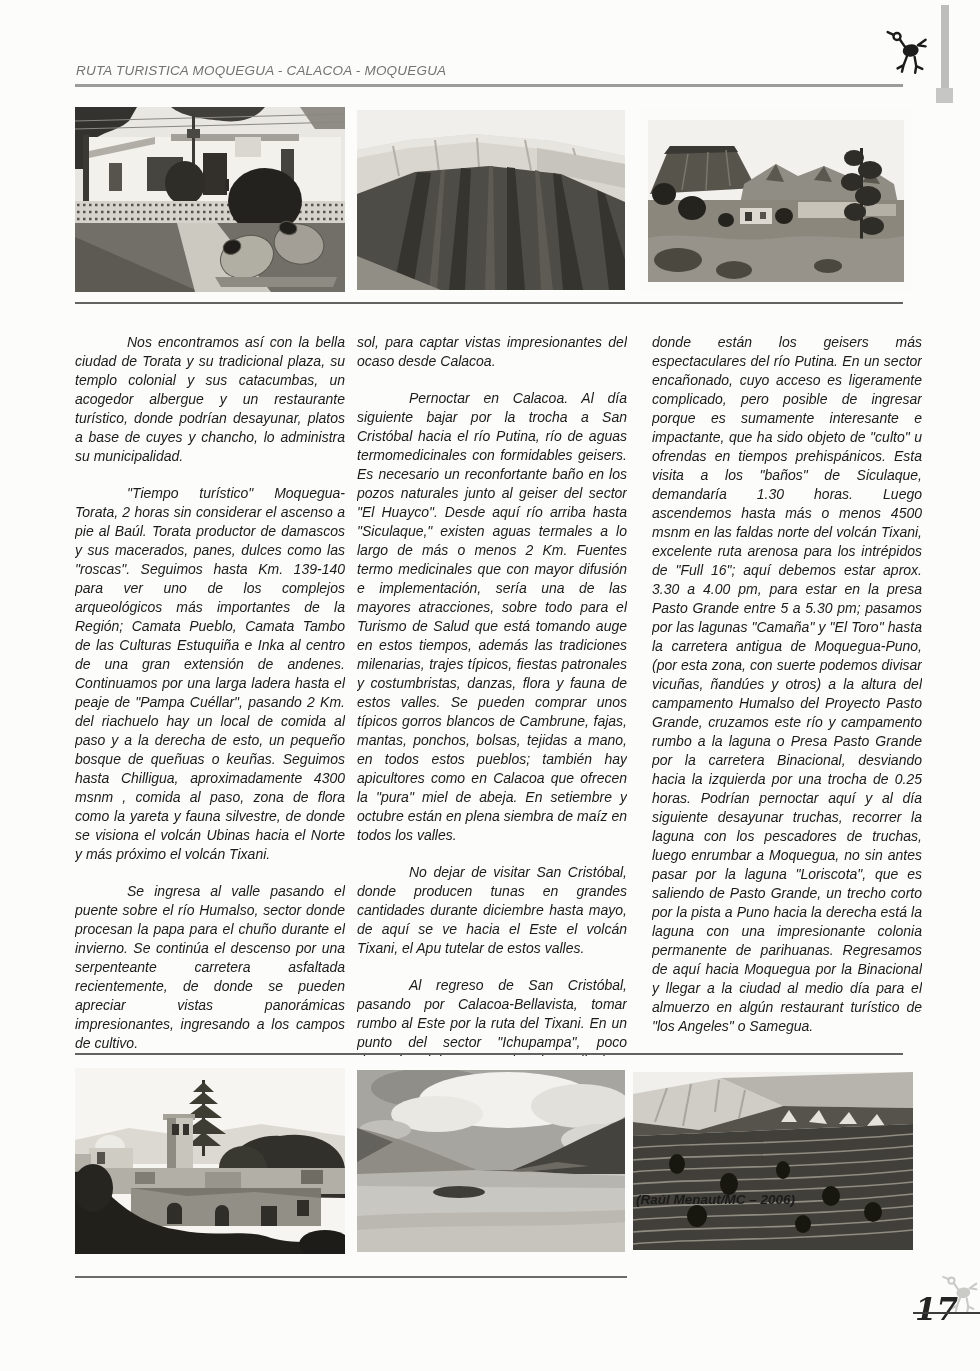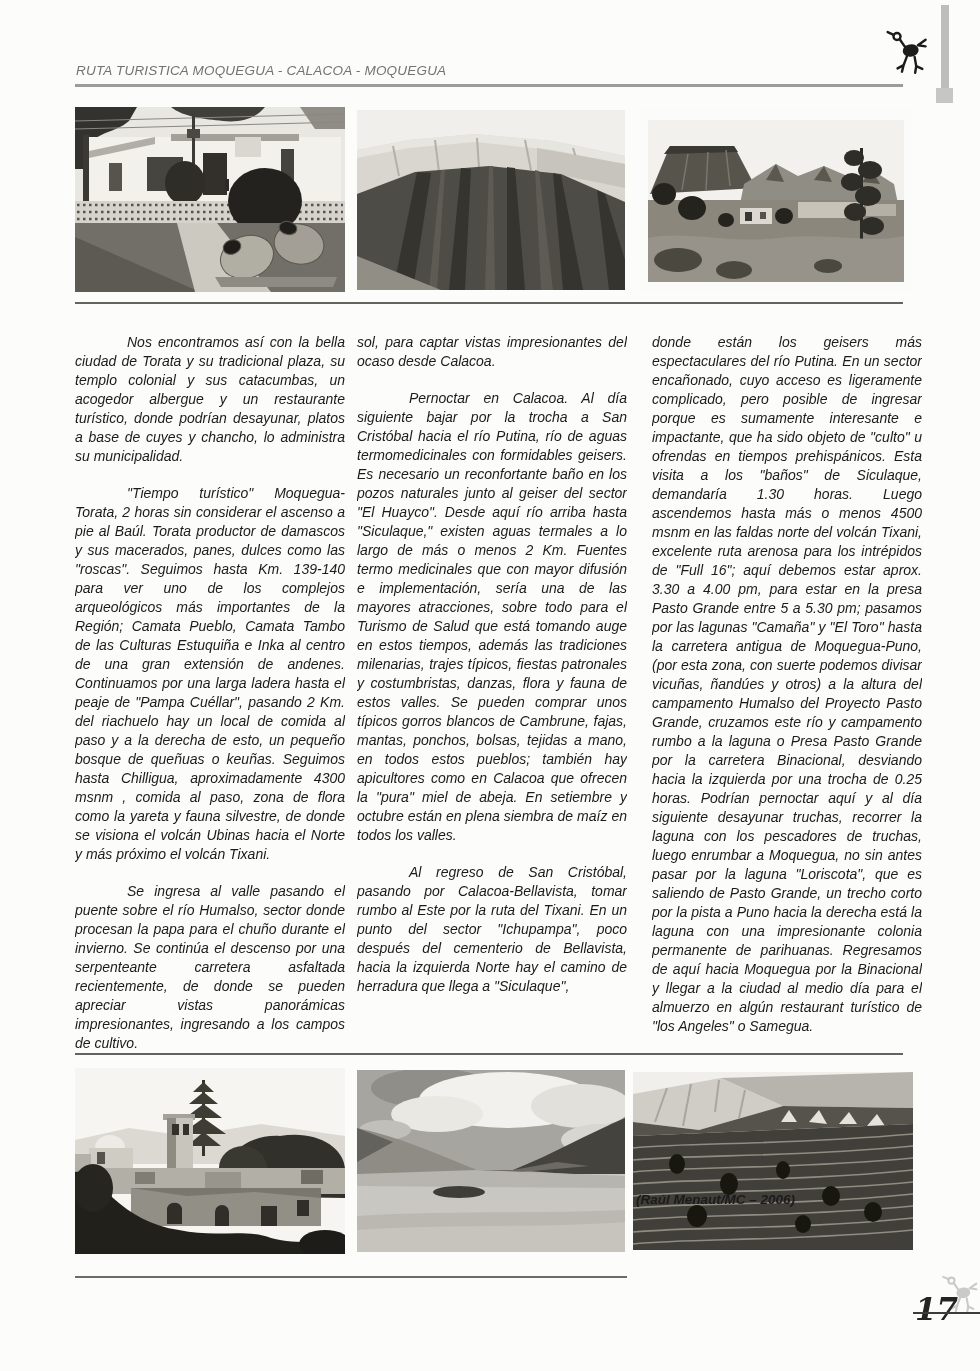--- a/index.html
+++ b/index.html
@@ -185,20 +185,21 @@
 
   <div class="col col-1">
     <p>Nos encontramos así con la bella ciudad de Torata y su tradicional plaza, su templo colonial y sus catacumbas, un acogedor albergue y un restaurante turístico, donde podrían desayunar, platos a base de cuyes y chancho, lo administra su municipalidad.</p>
     <p>"Tiempo turístico" Moquegua-Torata, 2 horas sin considerar el ascenso a pie al Baúl. Torata productor de damascos y sus macerados, panes, dulces como las "roscas". Seguimos hasta Km. 139-140 para ver uno de los complejos arqueológicos más importantes de la Región; Camata Pueblo, Camata Tambo de las Culturas Estuquiña e Inka al centro de una gran extensión de andenes. Continuamos por una larga ladera hasta el peaje de "Pampa Cuéllar", pasando 2 Km. del riachuelo hay un local de comida al paso y a la derecha de esto, un pequeño bosque de queñuas o keuñas. Seguimos hasta Chilligua, aproximadamente 4300 msnm , comida al paso, zona de flora como la yareta y fauna silvestre, de donde se visiona el volcán Ubinas hacia el Norte y más próximo el volcán Tixani.</p>
     <p>Se ingresa al valle pasando el puente sobre el río Humalso, sector donde procesan la papa para el chuño durante el invierno. Se continúa el descenso por una serpenteante carretera asfaltada recientemente, de donde se pueden apreciar vistas panorámicas impresionantes, ingresando a los campos de cultivo.</p>
     <p>En resumen, Moquegua - Calacoa es un día, llegando minutos antes de la puesta del</p>
   </div>
   <div class="col col-2">
     <p class="cont">sol, para captar vistas impresionantes del ocaso desde Calacoa.</p>
     <p>Pernoctar en Calacoa. Al día siguiente bajar por la trocha a San Cristóbal hacia el río Putina, río de aguas termomedicinales con formidables geisers. Es necesario un reconfortante baño en los pozos naturales junto al geiser del sector "El Huayco". Desde aquí río arriba hasta "Siculaque," existen aguas termales a lo largo de más o menos 2 Km. Fuentes termo medicinales que con mayor difusión e implementación, sería una de las mayores atracciones, sobre todo para el Turismo de Salud que está tomando auge en estos tiempos, además las tradiciones milenarias, trajes típicos, fiestas patronales y costumbristas, danzas, flora y fauna de estos valles. Se pueden comprar unos típicos gorros blancos de Cambrune, fajas, mantas, ponchos, bolsas, tejidas a mano, en todos estos pueblos; también hay apicultores como en Calacoa que ofrecen la "pura" miel de abeja. En setiembre y octubre están en plena siembra de maíz en todos los valles.</p>
+    <p>No dejar de visitar San Cristóbal, donde producen tunas en grandes cantidades durante diciembre hasta mayo, de aquí se ve hacia el Este el volcán Tixani, el Apu tutelar de estos valles.</p>
     <p>Al regreso de San Cristóbal, pasando por Calacoa-Bellavista, tomar rumbo al Este por la ruta del Tixani. En un punto del sector "Ichupampa", poco después del cementerio de Bellavista, hacia la izquierda Norte hay el camino de herradura que llega a "Siculaque",</p>
   </div>
   <div class="col col-3">
     <p class="cont">donde están los geisers más espectaculares del río Putina. En un sector encañonado, cuyo acceso es ligeramente complicado, pero posible de ingresar porque es sumamente interesante e impactante, que ha sido objeto de "culto" u ofrendas en tiempos prehispánicos. Esta visita a los "baños" de Siculaque, demandaría 1.30 horas. Luego ascendemos hasta más o menos 4500 msnm en las faldas norte del volcán Tixani, excelente ruta arenosa para los intrépidos de "Full 16"; aquí debemos estar aprox. 3.30 a 4.00 pm, para estar en la presa Pasto Grande entre 5 a 5.30 pm; pasamos por las lagunas "Camaña" y "El Toro" hasta la carretera antigua de Moquegua-Puno, (por esta zona, con suerte podemos divisar vicuñas, ñandúes y otros) a la altura del campamento Humalso del Proyecto Pasto Grande, cruzamos este río y campamento rumbo a la laguna o Presa Pasto Grande por la carretera Binacional, desviando hacia la izquierda por una trocha de 0.25 horas. Podrían pernoctar aquí y al día siguiente desayunar truchas, recorrer la laguna con los pescadores de truchas, luego enrumbar a Moquegua, no sin antes pasar por la laguna "Loriscota", que es saliendo de Pasto Grande, un trecho corto por la pista a Puno hacia la derecha está la laguna con una impresionante colonia permanente de parihuanas. Regresamos de aquí hacia Moquegua por la Binacional y llegar a la ciudad al medio día para el almuerzo en algún restaurant turístico de "los Angeles" o  Samegua.</p>
     <p>Excelente tiempo de 3 días para el Circuito: Moquegua, Torata, Carumas, Calacoa, Putina, San Cristóbal, Pasto Grande, Moquegua.</p>
   </div>
 
   <div class="rule rule-bottom-photos"></div>
 
   <div class="photo ph-village">

